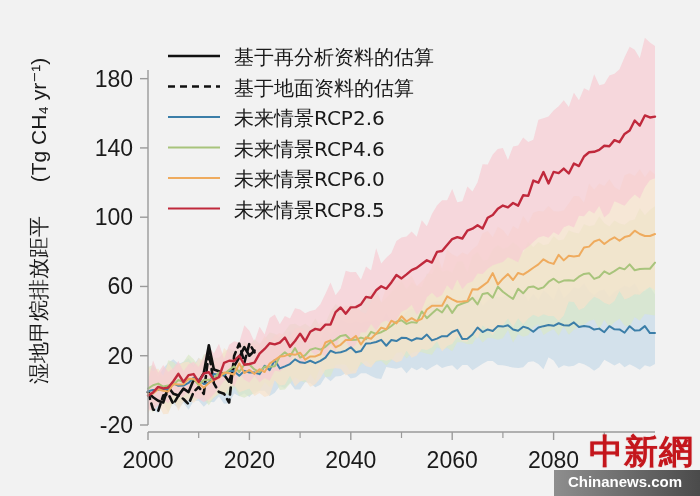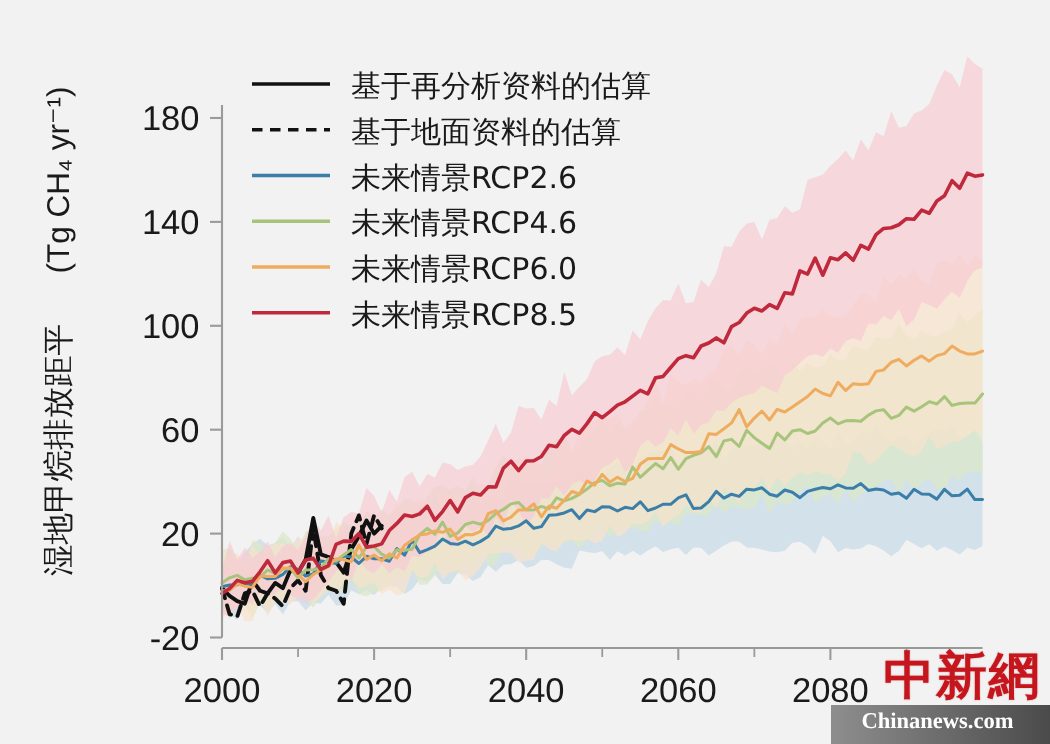--- a/index.html
+++ b/index.html
@@ -28,21 +28,21 @@
     font-size:34px;font-weight:bold;color:#c4161c;
     letter-spacing:1px;line-height:1;
     text-shadow:0 0 1px rgba(196,22,28,.5);
   }
   #wm-bar{
     position:absolute;right:0;bottom:0;width:146px;height:26px;
     background:linear-gradient(to right, rgba(60,60,60,0.55), rgba(45,45,45,0.85));
   }
   #wm-bar span{
     position:absolute;left:0;right:4px;top:3px;text-align:center;
-    font-family:Liberation Serif, serif;
+    font-family:Liberation Sans, sans-serif;
     font-size:15px;font-weight:bold;color:#ffffff;
   }
 </style>
 </head>
 <body>
 
 <svg id="figure" viewBox="0 0 700 496">
   <rect x="0" y="0" width="700" height="496" fill="#f2f2f2"></rect>
 
   <g id="bands">

